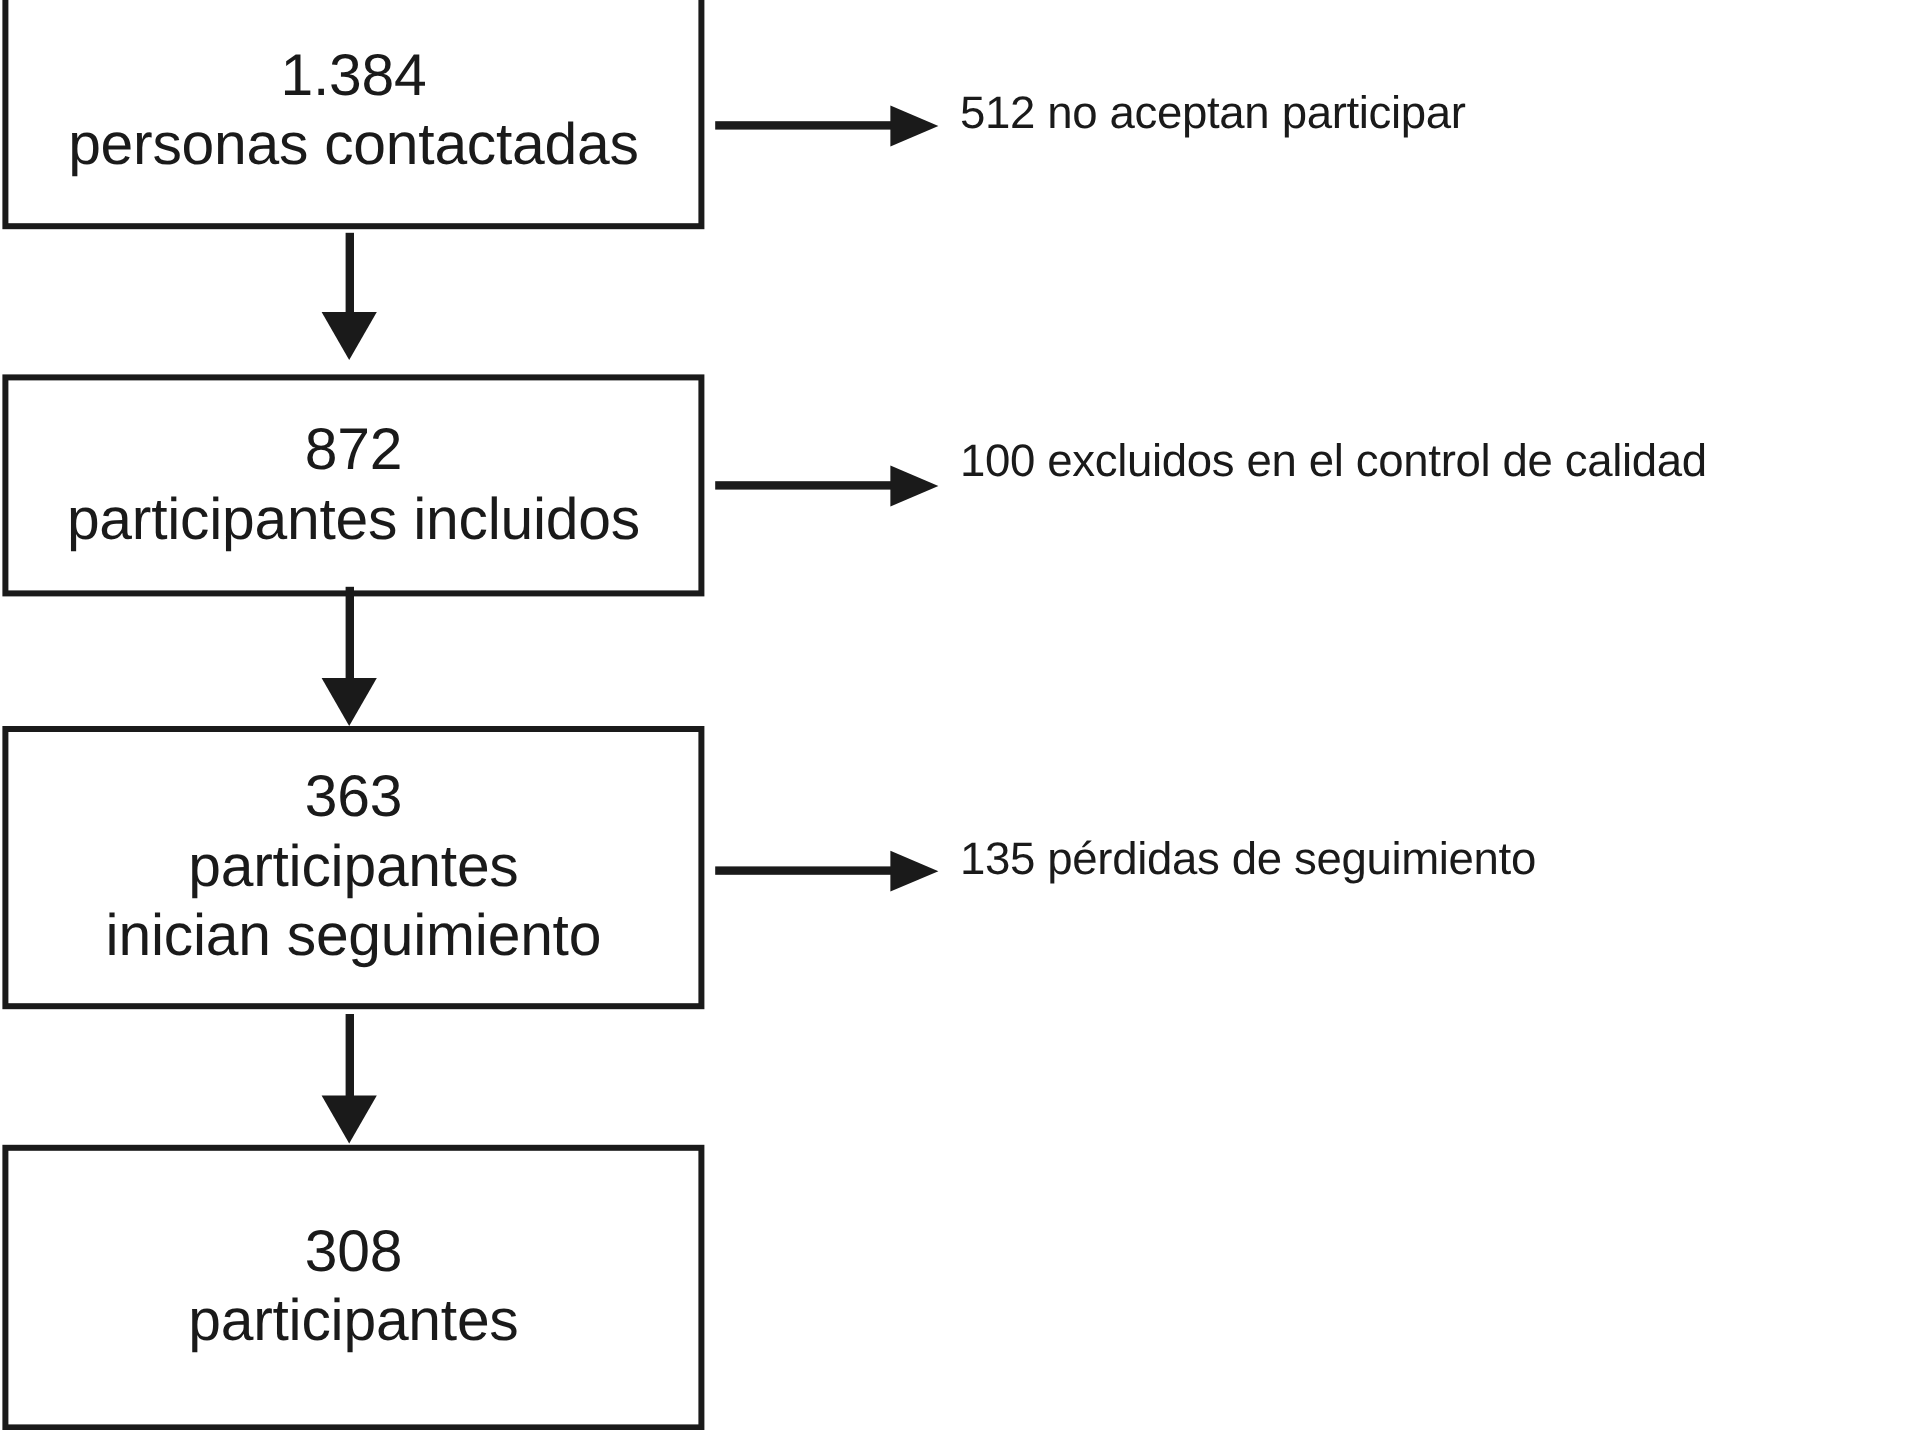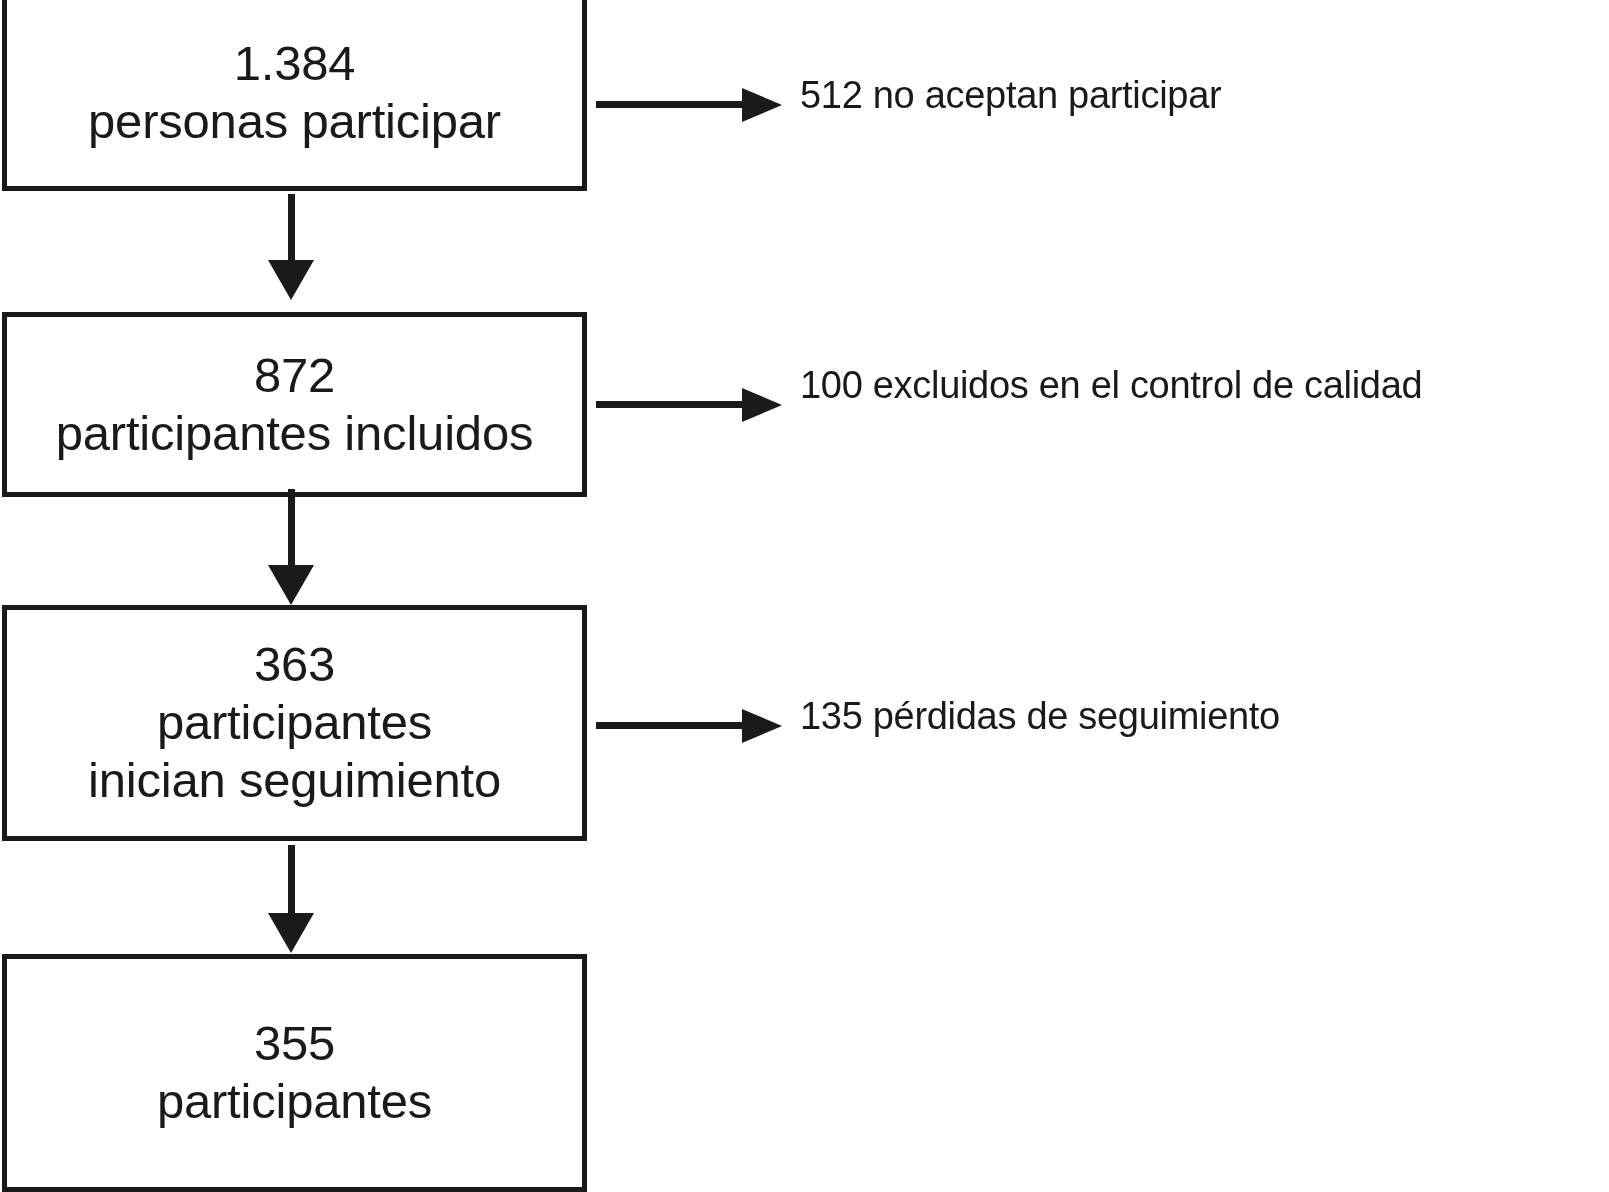--- a/index.html
+++ b/index.html
@@ -130,21 +130,21 @@
   #label-qc        { left: 800px; top: 366px; }
   #label-lost      { left: 800px; top: 697px; }
 </style>
 </head>
 <body>
 
 <div id="flow-root">
 
   <div class="node-box" id="node-contacted">
     <span class="node-line">1.384</span>
-    <span class="node-line">personas participar</span>
+    <span class="node-line">personas contactadas</span>
   </div>
 
   <div class="v-arrow" id="v-arrow-1">
     <div class="shaft"></div>
     <div class="head"></div>
   </div>
 
   <div class="node-box" id="node-included">
     <span class="node-line">872</span>
     <span class="node-line">participantes incluidos</span>
@@ -160,21 +160,21 @@
     <span class="node-line">participantes</span>
     <span class="node-line">inician seguimiento</span>
   </div>
 
   <div class="v-arrow" id="v-arrow-3">
     <div class="shaft"></div>
     <div class="head"></div>
   </div>
 
   <div class="node-box" id="node-completed">
-    <span class="node-line">355</span>
+    <span class="node-line">308</span>
     <span class="node-line">participantes</span>
   </div>
 
   <div class="h-arrow" id="h-arrow-1">
     <div class="shaft"></div>
     <div class="head"></div>
   </div>
   <div class="side-label" id="label-declined">512 no aceptan participar</div>
 
   <div class="h-arrow" id="h-arrow-2">

